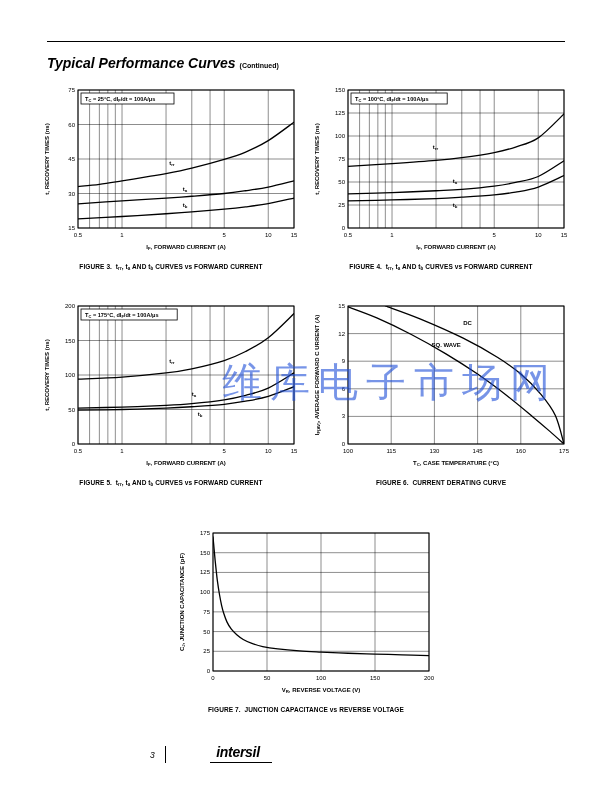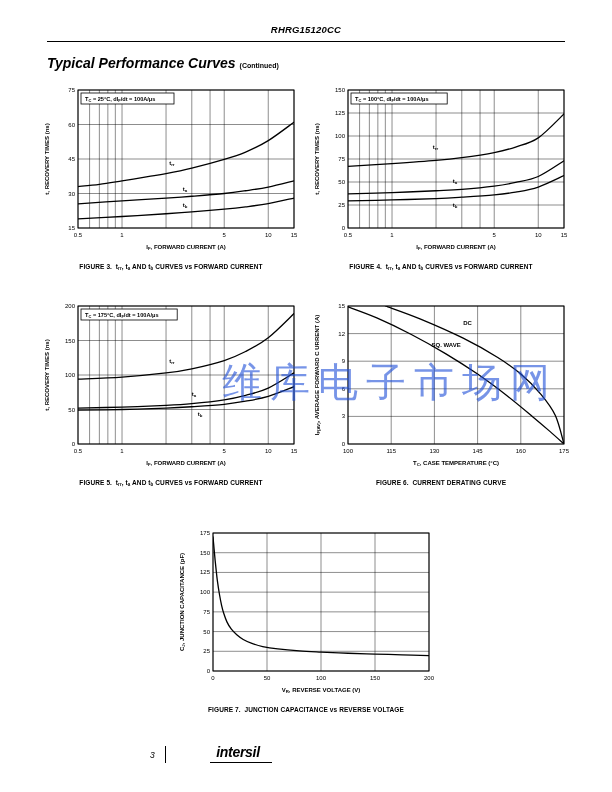--- a/index.html
+++ b/index.html
@@ -32,21 +32,20 @@
   .logo{
     font-size:14px;font-weight:bold;font-style:italic;letter-spacing:-0.3px;
     border-bottom:1.5px solid #000;padding:0 12px 2px 6px;margin-left:44px;
   }
 </style>
 </head>
 <body>
 
 <div class="page">
 
-  <div class="doc-title">RHRG15120CC</div>
   <div class="header-rule"></div>
 
   <div class="section-heading">
     <span class="section-title">Typical Performance Curves</span><span class="section-continued">(Continued)</span>
   </div>
 
   <figure class="fig" style="left:40px;top:82px;">
     <div class="chart"><svg width="262" height="172" viewBox="0 0 262 172">
           <line x1="38.00" y1="8" x2="38.00" y2="146" stroke="#000" stroke-width="0.45"></line>
           <line x1="49.58" y1="8" x2="49.58" y2="146" stroke="#000" stroke-width="0.45"></line>

